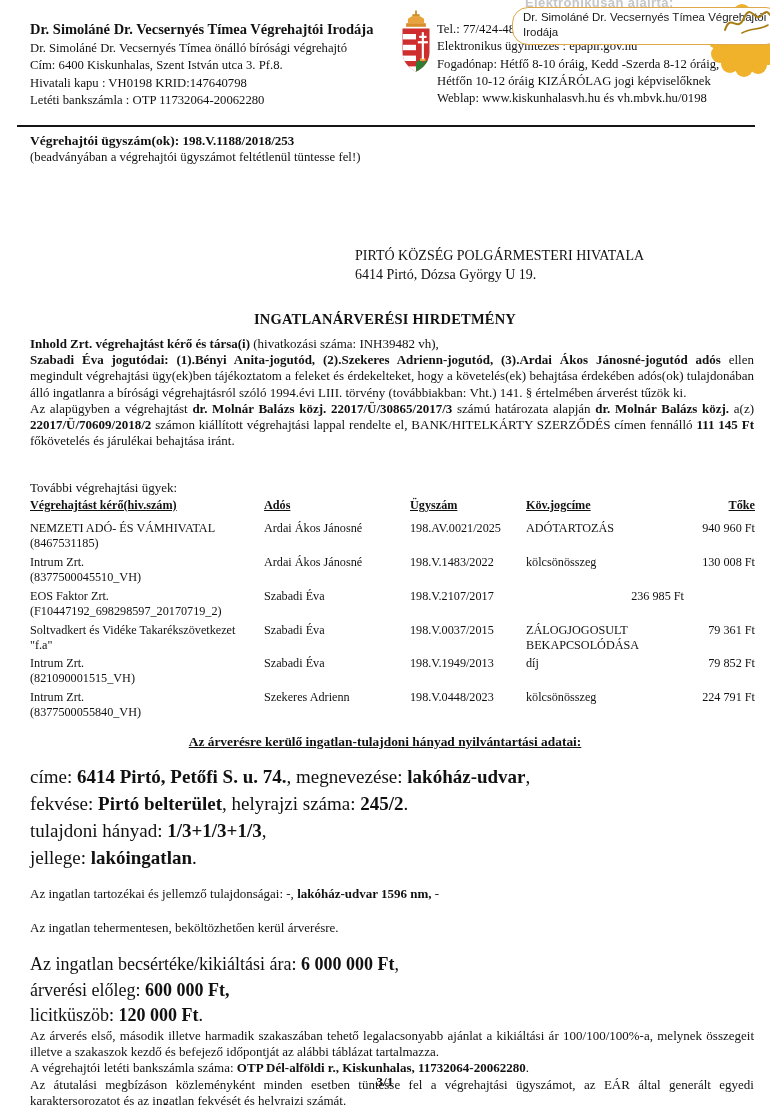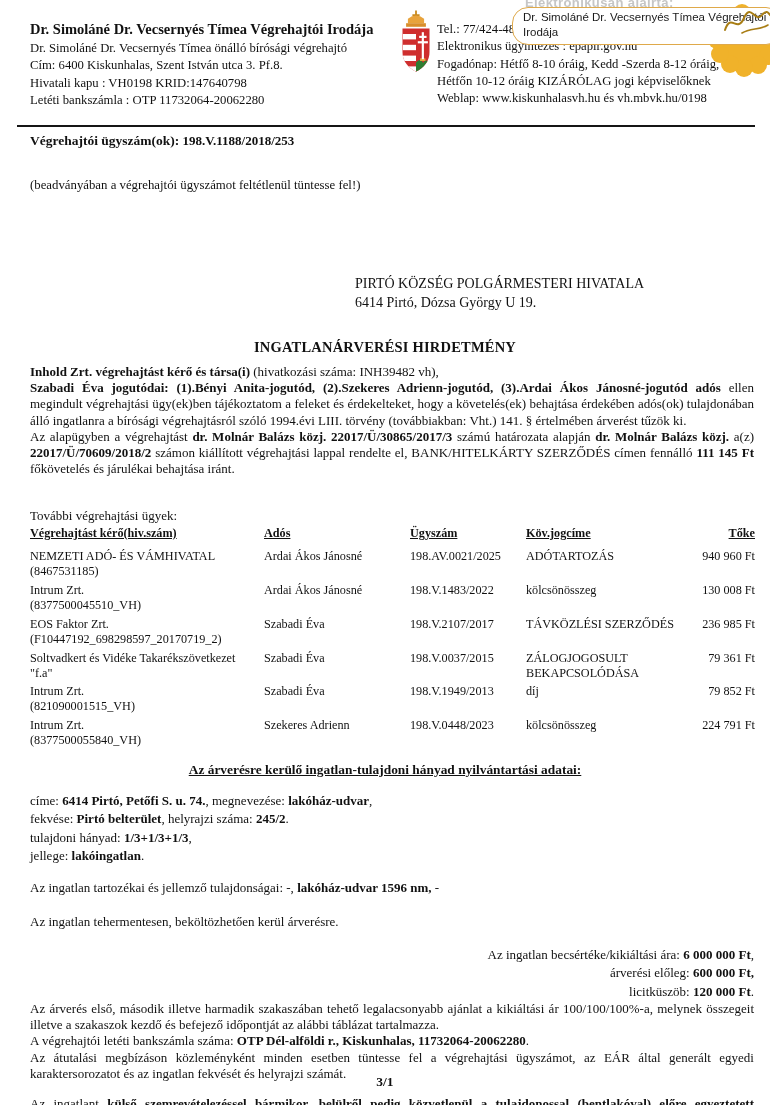--- a/index.html
+++ b/index.html
@@ -28,41 +28,41 @@
     box-sizing:border-box;padding:2px 0 0 10px;
     font-family:"Liberation Sans", sans-serif;font-size:11.5px;line-height:1.3;color:#1a1a1a;
   }
   .sig-box .l1{white-space:nowrap;}
   .squiggle{position:absolute;left:722px;top:8px;z-index:4;}
   .rule{border:none;border-top:2px solid #151515;margin:0 15px 0 17px;}
   
   .case{margin:6px 16px 0 30px;}
   .case-label{font-weight:bold;font-size:13.5px;}
   .case-number{font-weight:bold;font-size:13px;}
-  .case-note{font-size:12.8px;line-height:1.3;margin-top:28px;}
+  .case-note{font-size:12.8px;line-height:1.3;}
   
   .addressee{margin:80px 0 0 355px;width:408px;text-align:left;font-size:14px;line-height:1.4;}
   
   .doc-title{margin-top:26px;text-align:center;font-weight:bold;font-size:14.5px;letter-spacing:.2px;}
   
   .intro{margin:8px 16px 0 30px;text-align:justify;font-size:13px;line-height:1.25;}
   
   .other-intro{margin:30px 0 2px 30px;font-size:13px;}
   .table{margin:0 15px 0 30px;font-size:12.2px;line-height:1.22;}
   .trow{display:grid;grid-template-columns:234px 146px 116px 158px 1fr;margin-bottom:4px;}
   .thead{font-weight:bold;margin-bottom:9px;}
   .thead .tcell{text-decoration:underline;}
   .tcell{padding-right:6px;}
   .tcell-right{text-align:right;padding-right:0;}
   
   .prop-header{margin-top:14px;text-align:center;font-weight:bold;font-size:13.4px;text-decoration:underline;}
-  .prop{margin:14px 16px 0 30px;line-height:1.42;font-size:13px;}
+  .prop{margin:14px 16px 0 30px;line-height:1.42;font-size:19px;}
   .para{margin:14px 16px 0 30px;text-align:justify;font-size:13px;line-height:1.25;}
   .tight{margin-top:0;}
-  .price-block{margin:16px 16px 0 30px;font-size:13px;line-height:1.4;text-align:right;}
+  .price-block{margin:16px 16px 0 30px;font-size:18px;line-height:1.4;}
   .page-number{position:absolute;left:0;right:0;top:1074px;text-align:center;font-weight:bold;font-size:13.5px;}
 </style>
 </head>
 <body>
 
 <div class="header">
   <div class="office">
     <div class="office-title">Dr. Simoláné Dr. Vecsernyés Tímea Végrehajtói Irodája</div>
     <div class="office-line">Dr. Simoláné Dr. Vecsernyés Tímea önálló bírósági végrehajtó</div>
     <div class="office-line">Cím: 6400 Kiskunhalas, Szent István utca 3. Pf.8.</div>
@@ -198,21 +198,20 @@
     <div class="tcell tcell-right">130 008 Ft</div>
   </div>
 
   <div class="trow">
     <div class="tcell">
       <div>EOS Faktor Zrt.</div>
       <div>(F10447192_698298597_20170719_2)</div>
     </div>
     <div class="tcell">Szabadi Éva</div>
     <div class="tcell">198.V.2107/2017</div>
-    <div class="tcell">TÁVKÖZLÉSI SZERZŐDÉS</div>
     <div class="tcell tcell-right">236 985 Ft</div>
   </div>
 
   <div class="trow">
     <div class="tcell">
       <div>Soltvadkert és Vidéke Takarékszövetkezet "f.a"</div>
       <div></div>
     </div>
     <div class="tcell">Szabadi Éva</div>
     <div class="tcell">198.V.0037/2015</div>

